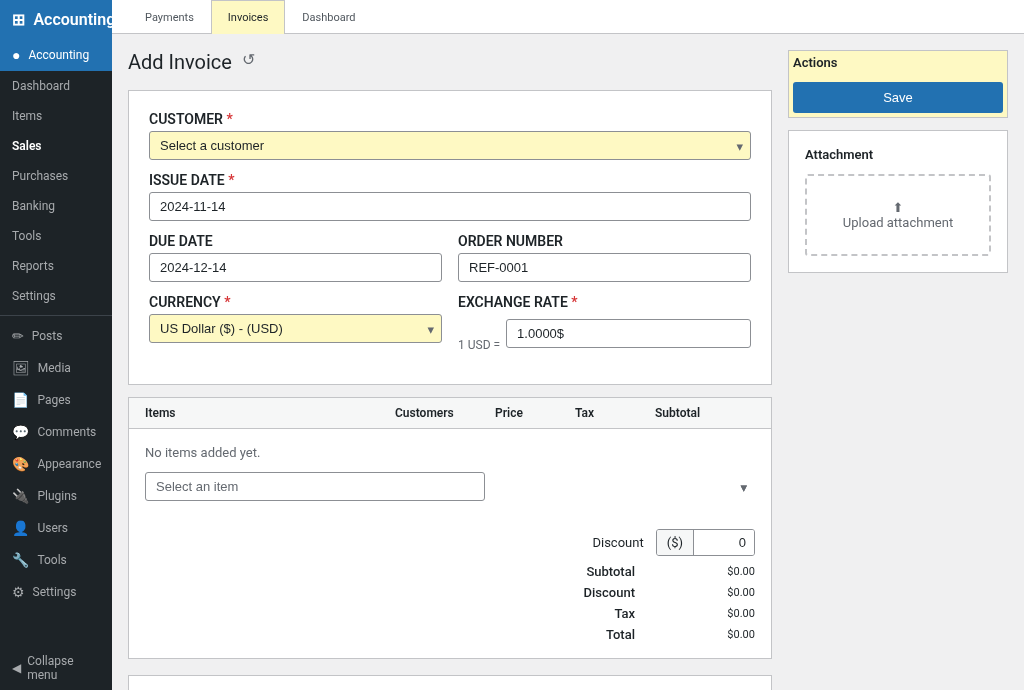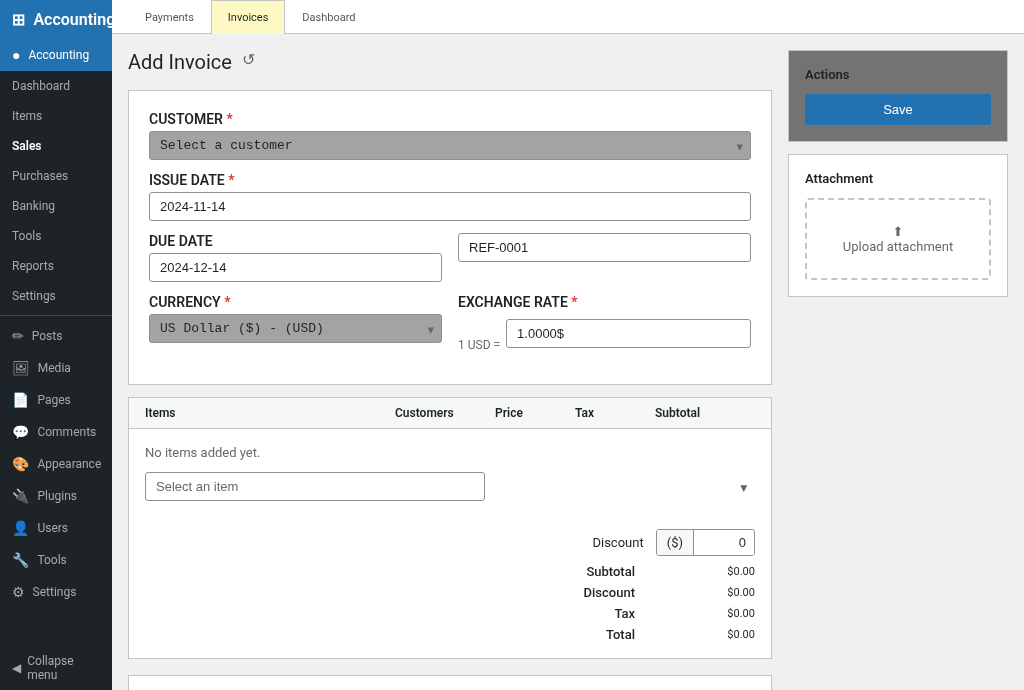--- a/index.html
+++ b/index.html
@@ -27,21 +27,21 @@
     .content-area { flex: 1; overflow-y: auto; padding: 16px; display: flex; gap: 16px; }
 
     
     .left-panel { flex: 1; min-width: 0; }
 
     
     .page-title { display: flex; align-items: flex-start; gap: 10px; margin-bottom: 16px; }
     .page-title h1 { font-size: 20px; font-weight: 400; color: #1d2327; }
     .refresh-icon { color: #646970; cursor: pointer; font-size: 16px; }
     .form-input { padding: 6px 10px; border: 1px solid #8c8f94; border-radius: 3px; font-size: 13px; color: #1d2327; background: #fff; width: 100%; }
-    .form-select { padding: 6px 32px 6px 10px; border: 1px solid #8c8f94; border-radius: 3px; font-size: 13px; color: #1d2327; background: #a3a3a3; width: 100%; appearance: none; cursor: pointer; font-family: Liberation Mono, monospace; }
+    .form-select { padding: 6px 32px 6px 10px; border: 1px solid #8c8f94; border-radius: 3px; font-size: 13px; color: #1d2327; background: #fef9c3; width: 100%; appearance: none; cursor: pointer; }
     .select-wrapper { position: relative; }
     .select-wrapper::after { content: "▾"; position: absolute; right: 8px; top: 50%; transform: translateY(-50%); pointer-events: none; color: #646970; }
 
     
     .customer-row { margin-bottom: 12px; }
 
     
     .items-card { background: #fff; border: 1px solid #c3c4c7; margin-bottom: 16px; }
     .items-header { display: grid; grid-template-columns: 1fr 100px 80px 80px 100px; gap: 0; padding: 8px 16px; border-bottom: 1px solid #c3c4c7; background: #f6f7f7; }
     .items-header span { font-size: 12px; font-weight: 600; color: #1d2327; }
@@ -62,21 +62,21 @@
     .total-row { display: flex; gap: 40px; align-items: center; width: 280px; }
     .total-row-label { flex: 1; text-align: right; font-size: 13px; color: #1d2327; font-weight: 500; }
     .total-row-value { width: 80px; text-align: right; font-size: 11px; color: #1d2327; }
 
     
     .notes-card { background: #fff; border: 1px solid #c3c4c7; padding: 16px; margin-bottom: 12px; }
     .notes-label { font-size: 11px; font-weight: 600; color: #1d2327; text-transform: uppercase; letter-spacing: 0.5px; margin-bottom: 6px; }
 
     
     .right-panel { width: 220px; flex-shrink: 0; display: flex; flex-direction: column; gap: 12px; }
-    .action-card { background: #737373; border: 1px solid #c3c4c7; padding: 16px; }
+    .action-card { background: #fef9c3; border: 1px solid #c3c4c7; padding: 4px; }
     .action-card-title { font-size: 13px; font-weight: 600; color: #1d2327; margin-bottom: 12px; }
     .save-btn { width: 100%; padding: 8px 16px; background: #2271b1; color: #fff; border: none; border-radius: 3px; font-size: 13px; cursor: pointer; font-weight: 500; }
 
     .attachment-card { background: #fff; border: 1px solid #c3c4c7; padding: 16px; }
     .attachment-title { font-size: 13px; font-weight: 600; color: #1d2327; margin-bottom: 12px; }
     .upload-area { border: 2px dashed #c3c4c7; border-radius: 3px; padding: 24px 12px; text-align: center; cursor: pointer; color: #646970; font-size: 13px; }
 
     
     .exchange-row { display: flex; align-items: center; gap: 6px; }
     .exchange-label { font-size: 12px; color: #646970; white-space: nowrap; margin-top: 24px; }
@@ -216,20 +216,21 @@
             <input type="text" class="form-input" value="2024-11-14" style="">
           </div>
         </div>
 
         <div class="form-row">
           <div class="form-col">
             <div class="form-col-label">DUE DATE</div>
             <input type="text" class="form-input" value="2024-12-14" style="">
           </div>
           <div class="form-col">
+            <div class="form-col-label">ORDER NUMBER</div>
             <input type="text" class="form-input" value="REF-0001" style="">
           </div>
         </div>
 
         <div class="form-row">
           <div class="form-col">
             <div class="form-col-label">
               <span>CURRENCY</span>
               <span style="color:#d63638;"> *</span>
             </div>

